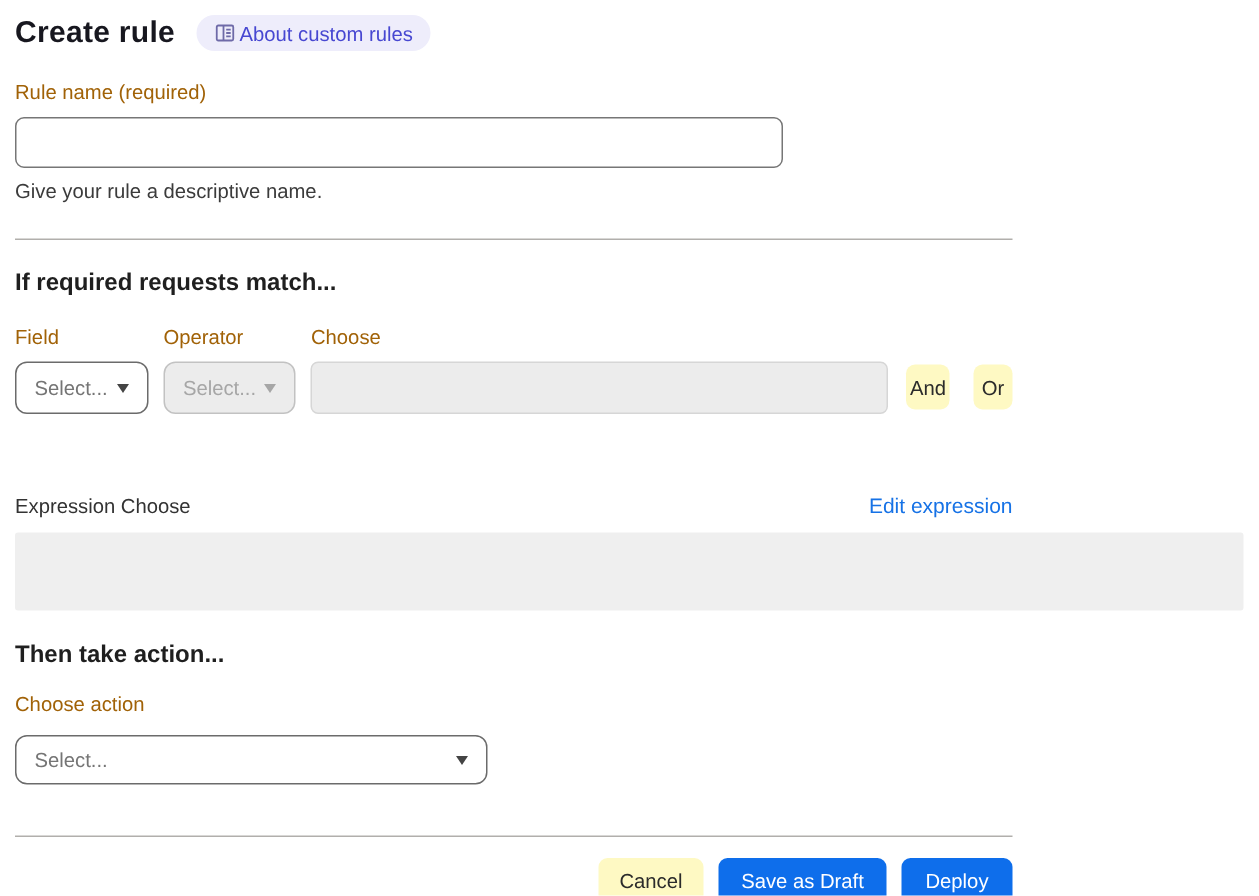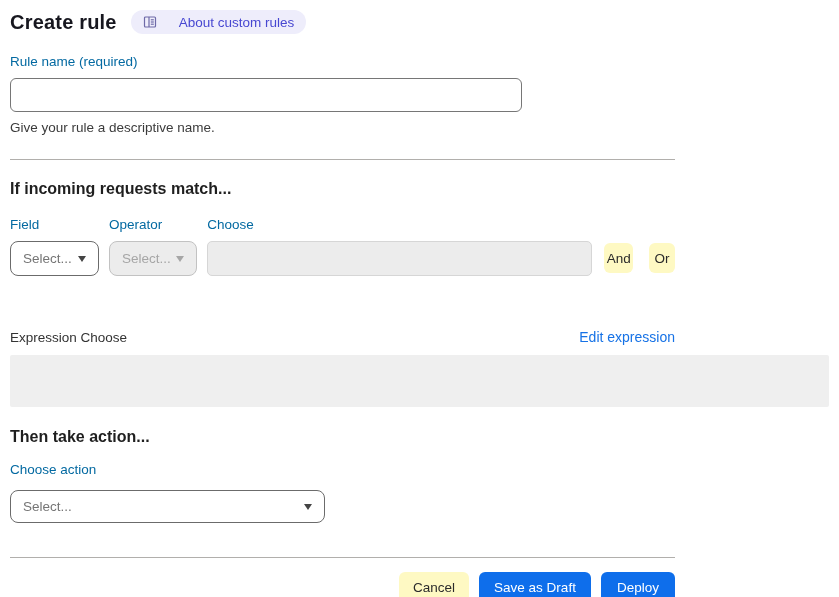--- a/index.html
+++ b/index.html
@@ -9,29 +9,29 @@
     font-family: "Liberation Sans", "DejaVu Sans", sans-serif;
     color: #2f2f2f;
     overflow: hidden;
   }
   .page { width: 685px; height: 597px; padding: 10px; }
 
   
   .header-row { display: flex; align-items: center; gap: 14px; }
   .page-title { font-size: 20px; font-weight: 700; color: #17171f; letter-spacing: 0.2px; }
   .badge {
-    display: inline-flex; align-items: center; gap: 22px;
+    display: inline-flex; align-items: center; gap: 3px;
     background: var(--badge-bg, #eeedfb); color: var(--badge-text, #4747d1);
     border-radius: 12px; height: 24px; padding: 0 12px;
     font-size: 13.5px; text-decoration: none; cursor: pointer;
   }
   .badge-icon { display: inline-flex; }
 
   
-  label, .label { display: block; font-size: 13.5px; color: #0369a1; line-height: 17px; }
+  label, .label { display: block; font-size: 13.5px; color: #a16207; line-height: 17px; }
   .rule-name-label { margin-top: 19px; }
   .text-input {
     display: block; height: 34px; width: 512px;
     border: 1px solid #767676; border-radius: 6px;
     background: #ffffff; margin-top: 8px; padding: 0 10px;
     font-family: inherit; font-size: 13.5px; color: #222;
   }
   .helper { font-size: 13.5px; color: #3b3b3b; margin-top: 7px; line-height: 17px; }
 
   .divider { border: none; border-top: 1px solid #b1afac; margin-top: 23px; }
@@ -118,21 +118,21 @@
       <span>About custom rules</span>
     </a>
   </div>
 
   <label class="rule-name-label">Rule name (required)</label>
   <input type="text" class="text-input" value="" style="">
   <div class="helper">Give your rule a descriptive name.</div>
 
   <hr class="divider">
 
-  <h2 class="section-heading match-heading">If incoming requests match...</h2>
+  <h2 class="section-heading match-heading">If required requests match...</h2>
 
   <div class="condition-row">
     <div class="col field-col">
       <label>Field</label>
       <div class="select">
         <span class="select-text">Select...</span>
         <span class="caret"></span>
       </div>
     </div>
     <div class="col operator-col">

